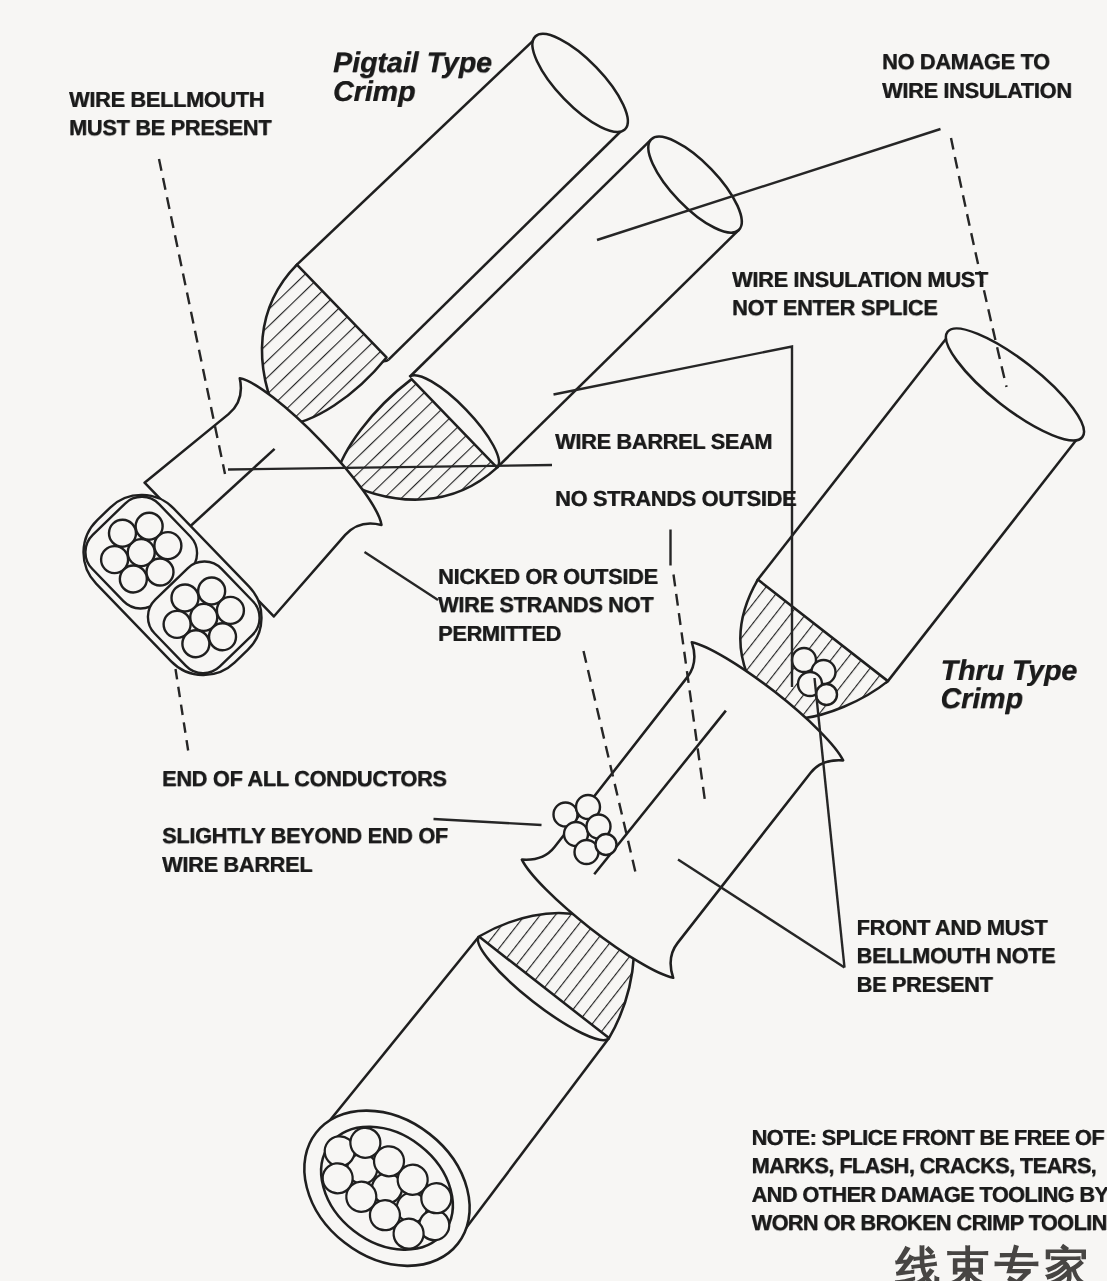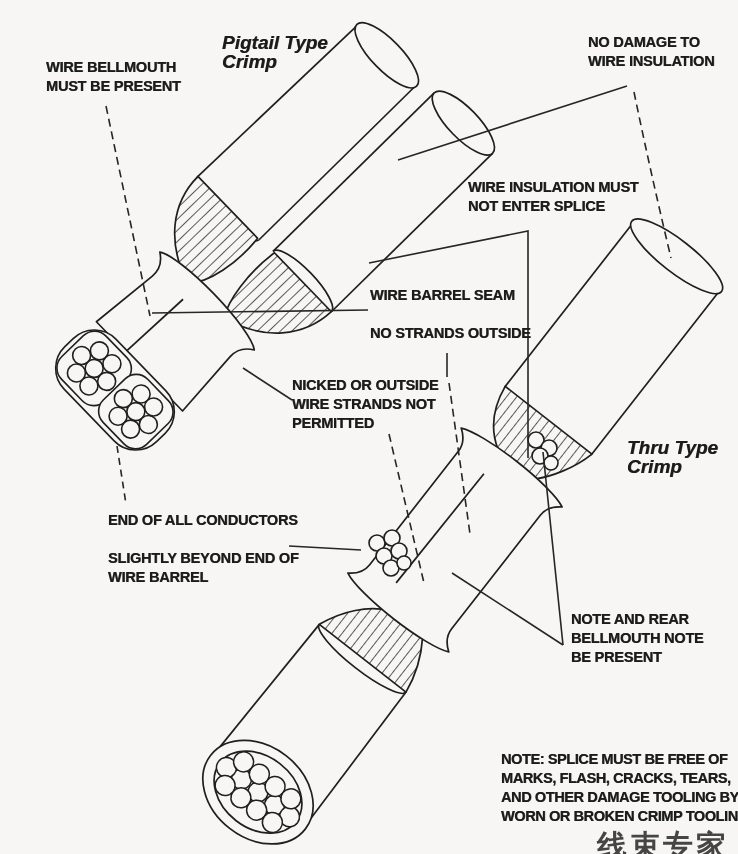--- a/index.html
+++ b/index.html
@@ -161,21 +161,21 @@
   <div class="lbl ital" style="left:222px;top:33px">
     <span>Pigtail Type</span><br>
     <span>Crimp</span>
   </div>
 
   <div class="lbl" style="left:588px;top:33px">
     <span>NO DAMAGE TO</span><br>
     <span>WIRE INSULATION</span>
   </div>
 
-  <div class="lbl" style="left:468px;top:178px">
+  <div class="lbl" style="left:488px;top:178px">
     <span>WIRE INSULATION MUST</span><br>
     <span>NOT ENTER SPLICE</span>
   </div>
 
   <div class="lbl" style="left:370px;top:286px">
     <span>WIRE BARREL SEAM</span><br>
     <br>
     <span>NO STRANDS OUTSIDE</span>
   </div>
 
@@ -191,27 +191,27 @@
   </div>
 
   <div class="lbl" style="left:108px;top:511px">
     <span>END OF ALL CONDUCTORS</span><br>
     <br>
     <span>SLIGHTLY BEYOND END OF</span><br>
     <span>WIRE BARREL</span>
   </div>
 
   <div class="lbl" style="left:571px;top:610px">
-    <span>NOTE AND REAR</span><br>
+    <span>FRONT AND MUST</span><br>
     <span>BELLMOUTH NOTE</span><br>
     <span>BE PRESENT</span>
   </div>
 
   <div class="lbl" style="left:501px;top:750px;letter-spacing:-0.4px">
-    <span>NOTE: SPLICE MUST BE FREE OF</span><br>
+    <span>NOTE: SPLICE FRONT BE FREE OF</span><br>
     <span>MARKS, FLASH, CRACKS, TEARS,</span><br>
     <span>AND OTHER DAMAGE TOOLING BY</span><br>
     <span>WORN OR BROKEN CRIMP TOOLING.</span>
   </div>
 
   <div id="watermark">线束专家</div>
 
 </div>
 
 </body></html>

